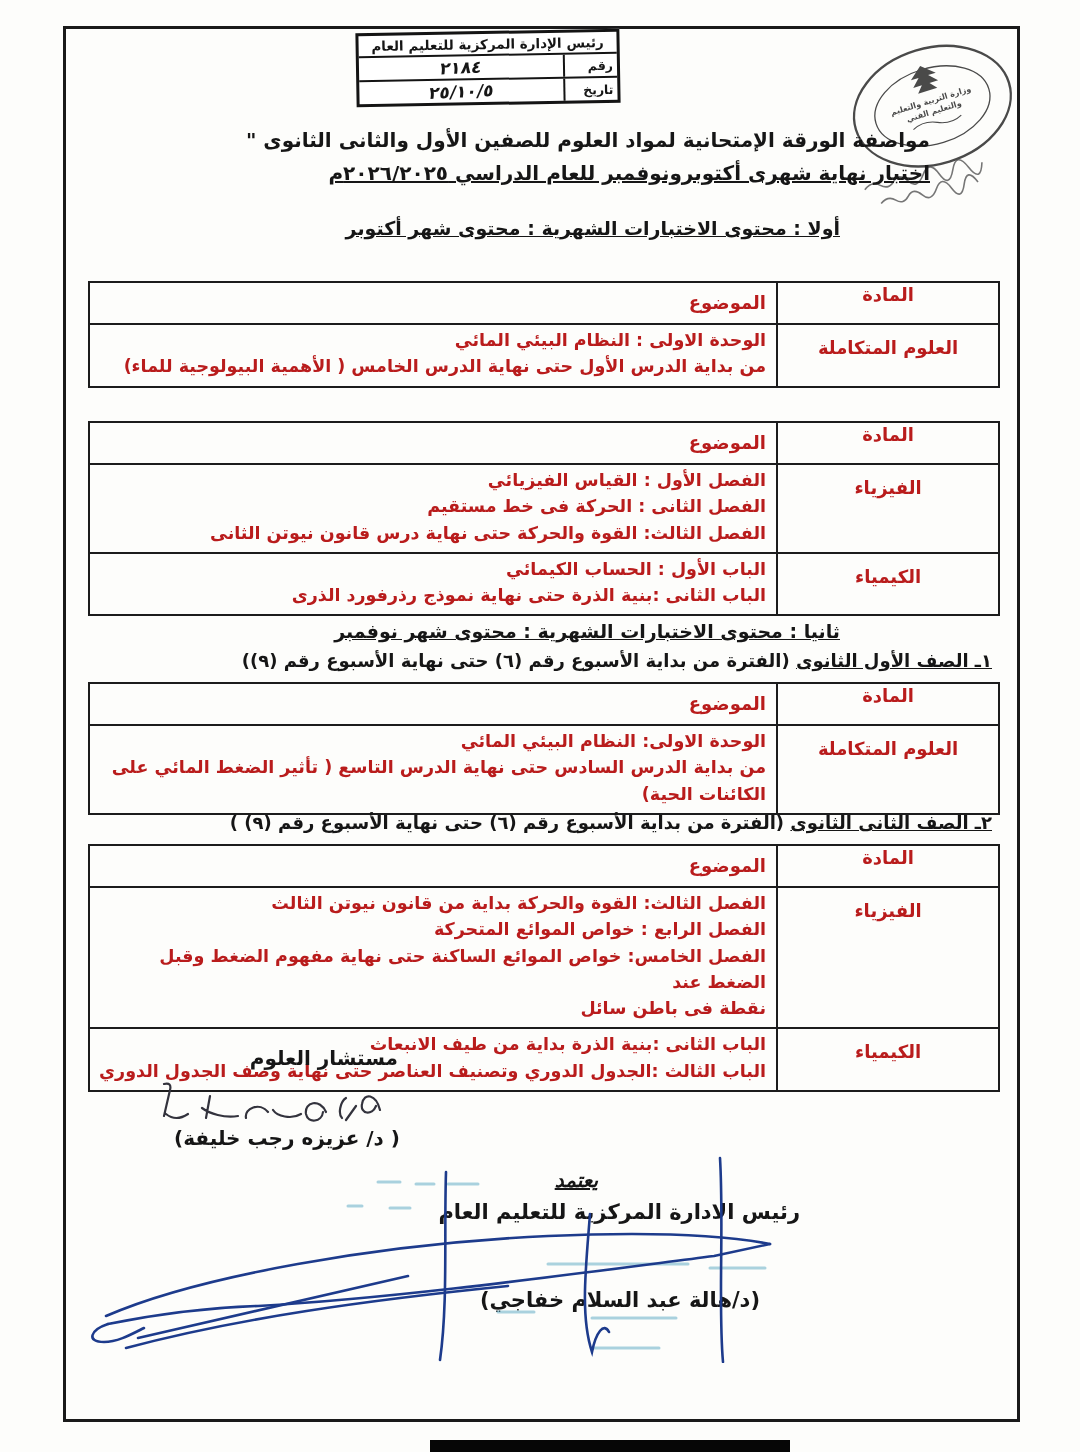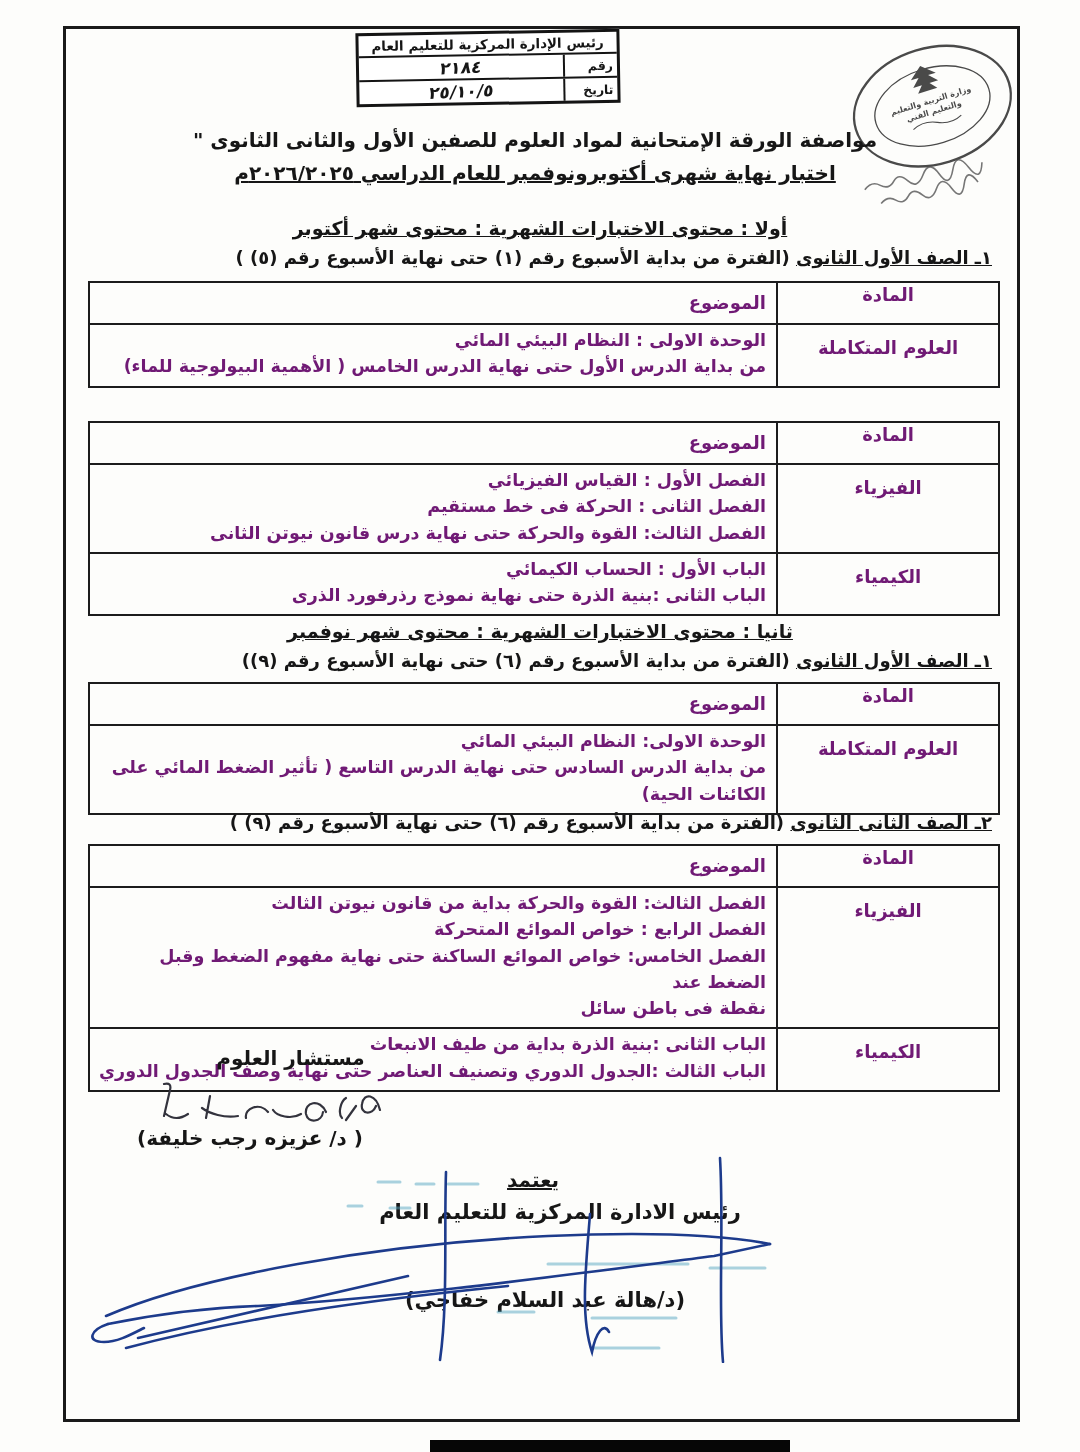--- a/index.html
+++ b/index.html
@@ -11,41 +11,41 @@
   
   .reg-stamp{position:absolute;left:356px;top:31px;width:258px;border:3px solid #141414;background:rgba(255,255,255,.95);transform:rotate(-1deg);}
   .reg-title{font-size:13.5px;font-weight:bold;text-align:center;padding:2px 3px;border-bottom:2px solid #141414;white-space:nowrap;}
   .reg-row{display:flex;align-items:stretch;}
   .reg-row+.reg-row{border-top:2px solid #141414;}
   .reg-label{width:46px;font-size:12.5px;font-weight:bold;padding:4px 4px 1px 2px;border-left:2px solid #141414;}
   .reg-value{flex:1;text-align:center;font-weight:bold;font-size:17px;padding:1px 2px;transform:skewX(-10deg) rotate(-1.5deg);letter-spacing:2px;}
   
   .seal{position:absolute;left:838px;top:28px;width:190px;height:185px;opacity:.85;}
   
-  .t-center{position:absolute;text-align:center;font-weight:bold;}
+  .t-center{position:absolute;text-align:right;font-weight:bold;}
   .doc-title-1{left:140px;top:128px;width:790px;font-size:20px;}
   .doc-title-2{left:140px;top:161px;width:790px;font-size:20px;text-decoration:underline;}
   .sec-head{font-size:19px;text-decoration:underline;}
   .sec1-head{left:240px;top:217px;width:600px;}
   .sec2-head{left:240px;top:620px;width:600px;}
   .item{position:absolute;right:88px;width:912px;text-align:right;font-weight:bold;font-size:18px;white-space:nowrap;}
   .item .u{text-decoration:underline;}
   .item1{top:247px;}.item2{top:377px;}.item3{top:650px;}.item4{top:812px;}
   
   table.spec{position:absolute;right:80px;width:912px;border-collapse:collapse;direction:rtl;background:transparent;}
   .tbl1{top:281px;}.tbl2{top:421px;}.tbl3{top:682px;}.tbl4{top:844px;}
-  table.spec td{border:2px solid #1c1c1c;font-weight:bold;color:#701a75;}
+  table.spec td{border:2px solid #1c1c1c;font-weight:bold;color:#b91c1c;}
   td.col-subj{width:208px;text-align:center;vertical-align:top;font-size:18px;padding:12px 6px;}
   td.col-topic{text-align:right;font-size:17.5px;padding:2px 10px 6px 8px;line-height:1.5;}
   tr.hdr td{font-size:18px;padding:1px 10px 3px 8px;}
   tr.hdr td.col-subj{text-align:center;padding:1px 6px 18px;}
   
   .advisor-title{left:183px;top:1046px;width:215px;font-size:20px;}
   .advisor-name{left:100px;top:1126px;width:300px;font-size:20px;}
-  .approve-label{left:448px;top:1168px;width:170px;font-size:20px;text-decoration:underline;}
+  .approve-label{left:428px;top:1168px;width:170px;font-size:20px;text-decoration:underline;font-style:italic;}
   .approve-title{left:320px;top:1200px;width:480px;font-size:21px;white-space:nowrap;}
   .approve-name{left:330px;top:1288px;width:430px;font-size:21px;white-space:nowrap;}
   .sig-svg{position:absolute;pointer-events:none;}
   .advisor-sig{left:118px;top:1076px;}
   .blue-sig{left:78px;top:1148px;}
   .seal-squiggle{left:845px;top:150px;}
   .bottom-bar{position:absolute;left:430px;top:1440px;width:360px;height:12px;background:#060606;}
 </style>
 </head>
 <body>
@@ -86,24 +86,20 @@
       <path d="M20,28 q8,-8 16,-2 t14,-2 t14,2 t16,-4 t16,2 t14,-2 t16,0 t14,-3"></path>
       <path d="M34,44 q8,-7 15,-1 t13,-2 t14,1 t15,-4 t15,2 t13,-2 t14,0"></path>
     </g>
   </svg>
 
   <div class="t-center doc-title-1">مواصفة الورقة الإمتحانية لمواد العلوم  للصفين الأول والثانى الثانوى "</div>
   <div class="t-center doc-title-2">اختبار نهاية شهرى  أكتوبرونوفمبر  للعام الدراسي ٢٠٢٦/٢٠٢٥م</div>
 
   <div class="t-center sec-head sec1-head">أولا : محتوى الاختبارات الشهرية : محتوى شهر أكتوبر</div>
 
-  <div class="item item1">
-    <span class="u">١ـ الصف الأول الثانوى</span>
-    <span>(الفترة من بداية الأسبوع رقم (١) حتى نهاية الأسبوع رقم (٥) )</span>
-  </div>
 
   <table class="spec tbl1">
     <tbody>
         <tr class="hdr">
       <td class="col-subj">المادة</td>
       <td class="col-topic">الموضوع</td>
     </tr>
     <tr>
       <td class="col-subj">العلوم المتكاملة</td>
       <td class="col-topic">

